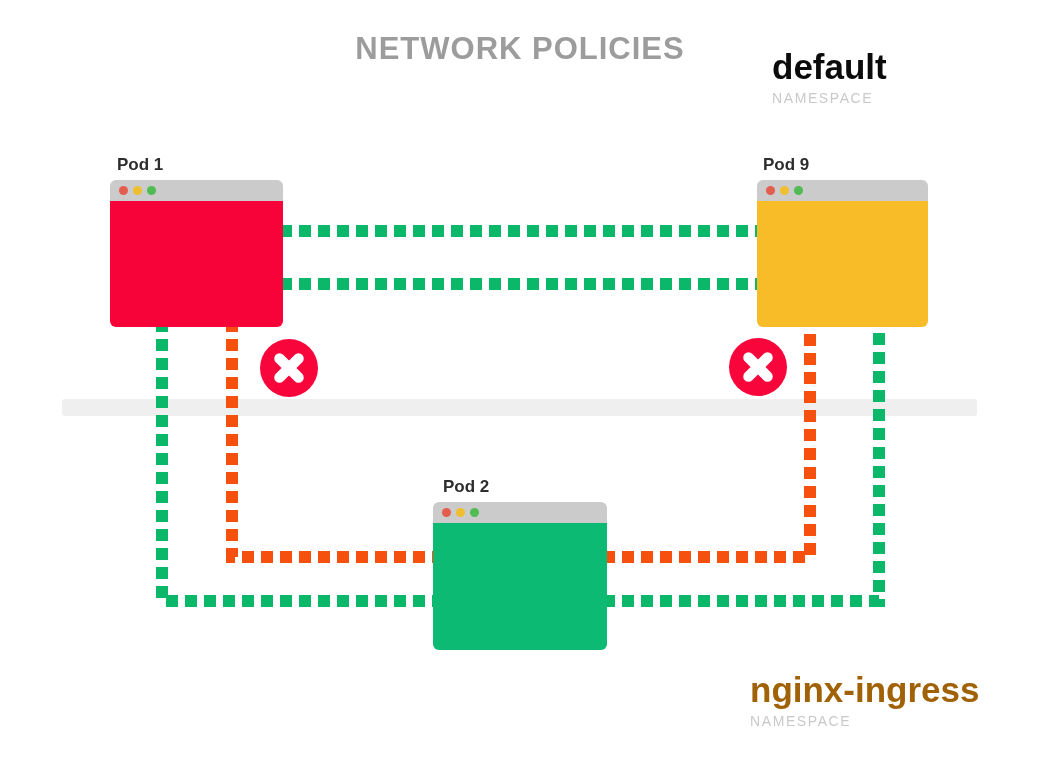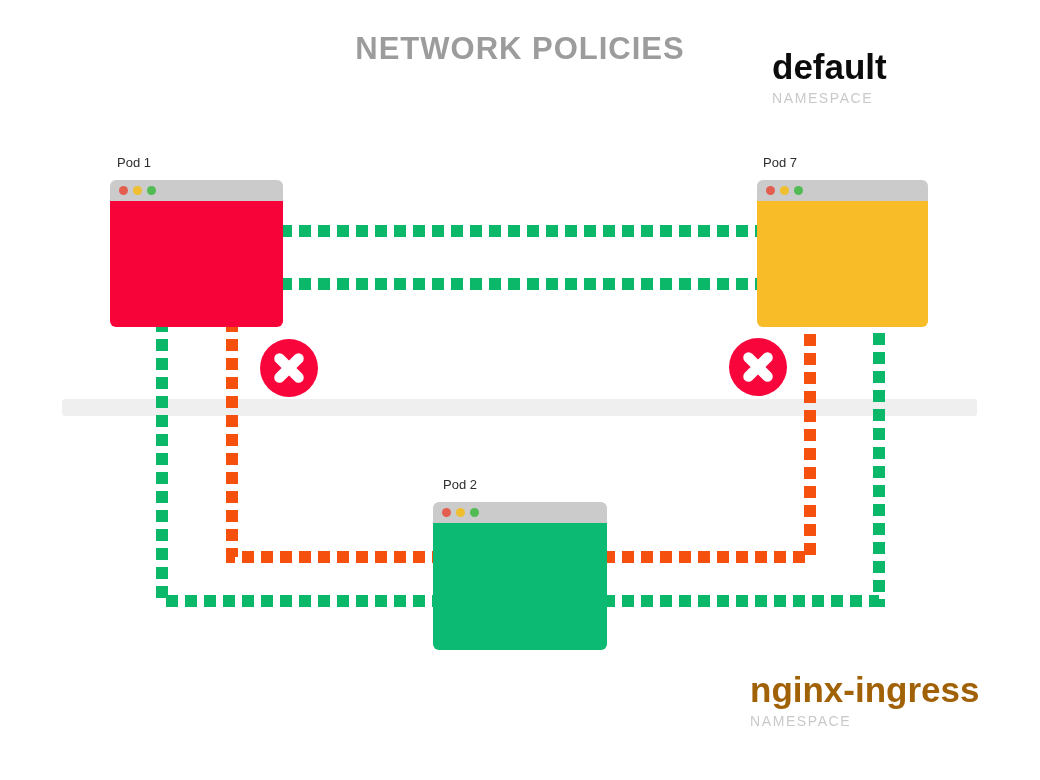--- a/index.html
+++ b/index.html
@@ -22,21 +22,21 @@
   svg.lines path{fill:none;stroke-width:12;stroke-dasharray:12 7;}
 
   .pod{position:absolute;z-index:3;border-radius:6px;overflow:hidden;}
   .pod-1{left:110px;top:180px;width:173px;height:147px;}
   .pod-2{left:433px;top:502px;width:174px;height:148px;}
   .pod-3{left:757px;top:180px;width:171px;height:147px;}
   .titlebar{height:21px;display:flex;align-items:center;gap:5px;padding-left:9px;}
   .dot{width:9px;height:9px;border-radius:50%;flex:0 0 auto;}
   .pod-body{position:absolute;top:21px;left:0;right:0;bottom:0;}
 
-  .pod-label{position:absolute;z-index:3;font-size:13px;font-weight:400;color:#2d2d2d;}
+  .pod-label{position:absolute;z-index:3;font-size:17px;font-weight:700;color:#2d2d2d;}
   .pod-label.p1{left:117px;top:155px;}
   .pod-label.p2{left:443px;top:477px;}
   .pod-label.p3{left:763px;top:155px;}
 
   .badge{position:absolute;z-index:4;width:60px;height:60px;}
   .badge.left{left:259px;top:338px;}
   .badge.right{left:728px;top:337px;}
 </style>
 </head>
 <body>
@@ -67,21 +67,21 @@
   <div class="pod-label p1">Pod 1</div>
   <div class="pod pod-1">
     <div class="titlebar" style="background: rgb(203, 203, 203);">
       <span class="dot" style="background: rgb(228, 94, 80);"></span>
       <span class="dot" style="background: rgb(239, 191, 47);"></span>
       <span class="dot" style="background: rgb(80, 188, 83);"></span>
     </div>
     <div class="pod-body" style="background: rgb(248, 3, 57);"></div>
   </div>
 
-  <div class="pod-label p3">Pod 7</div>
+  <div class="pod-label p3">Pod 9</div>
   <div class="pod pod-3">
     <div class="titlebar" style="background: rgb(203, 203, 203);">
       <span class="dot" style="background: rgb(228, 94, 80);"></span>
       <span class="dot" style="background: rgb(239, 191, 47);"></span>
       <span class="dot" style="background: rgb(80, 188, 83);"></span>
     </div>
     <div class="pod-body" style="background: rgb(248, 188, 41);"></div>
   </div>
 
   <div class="pod-label p2">Pod 2</div>

